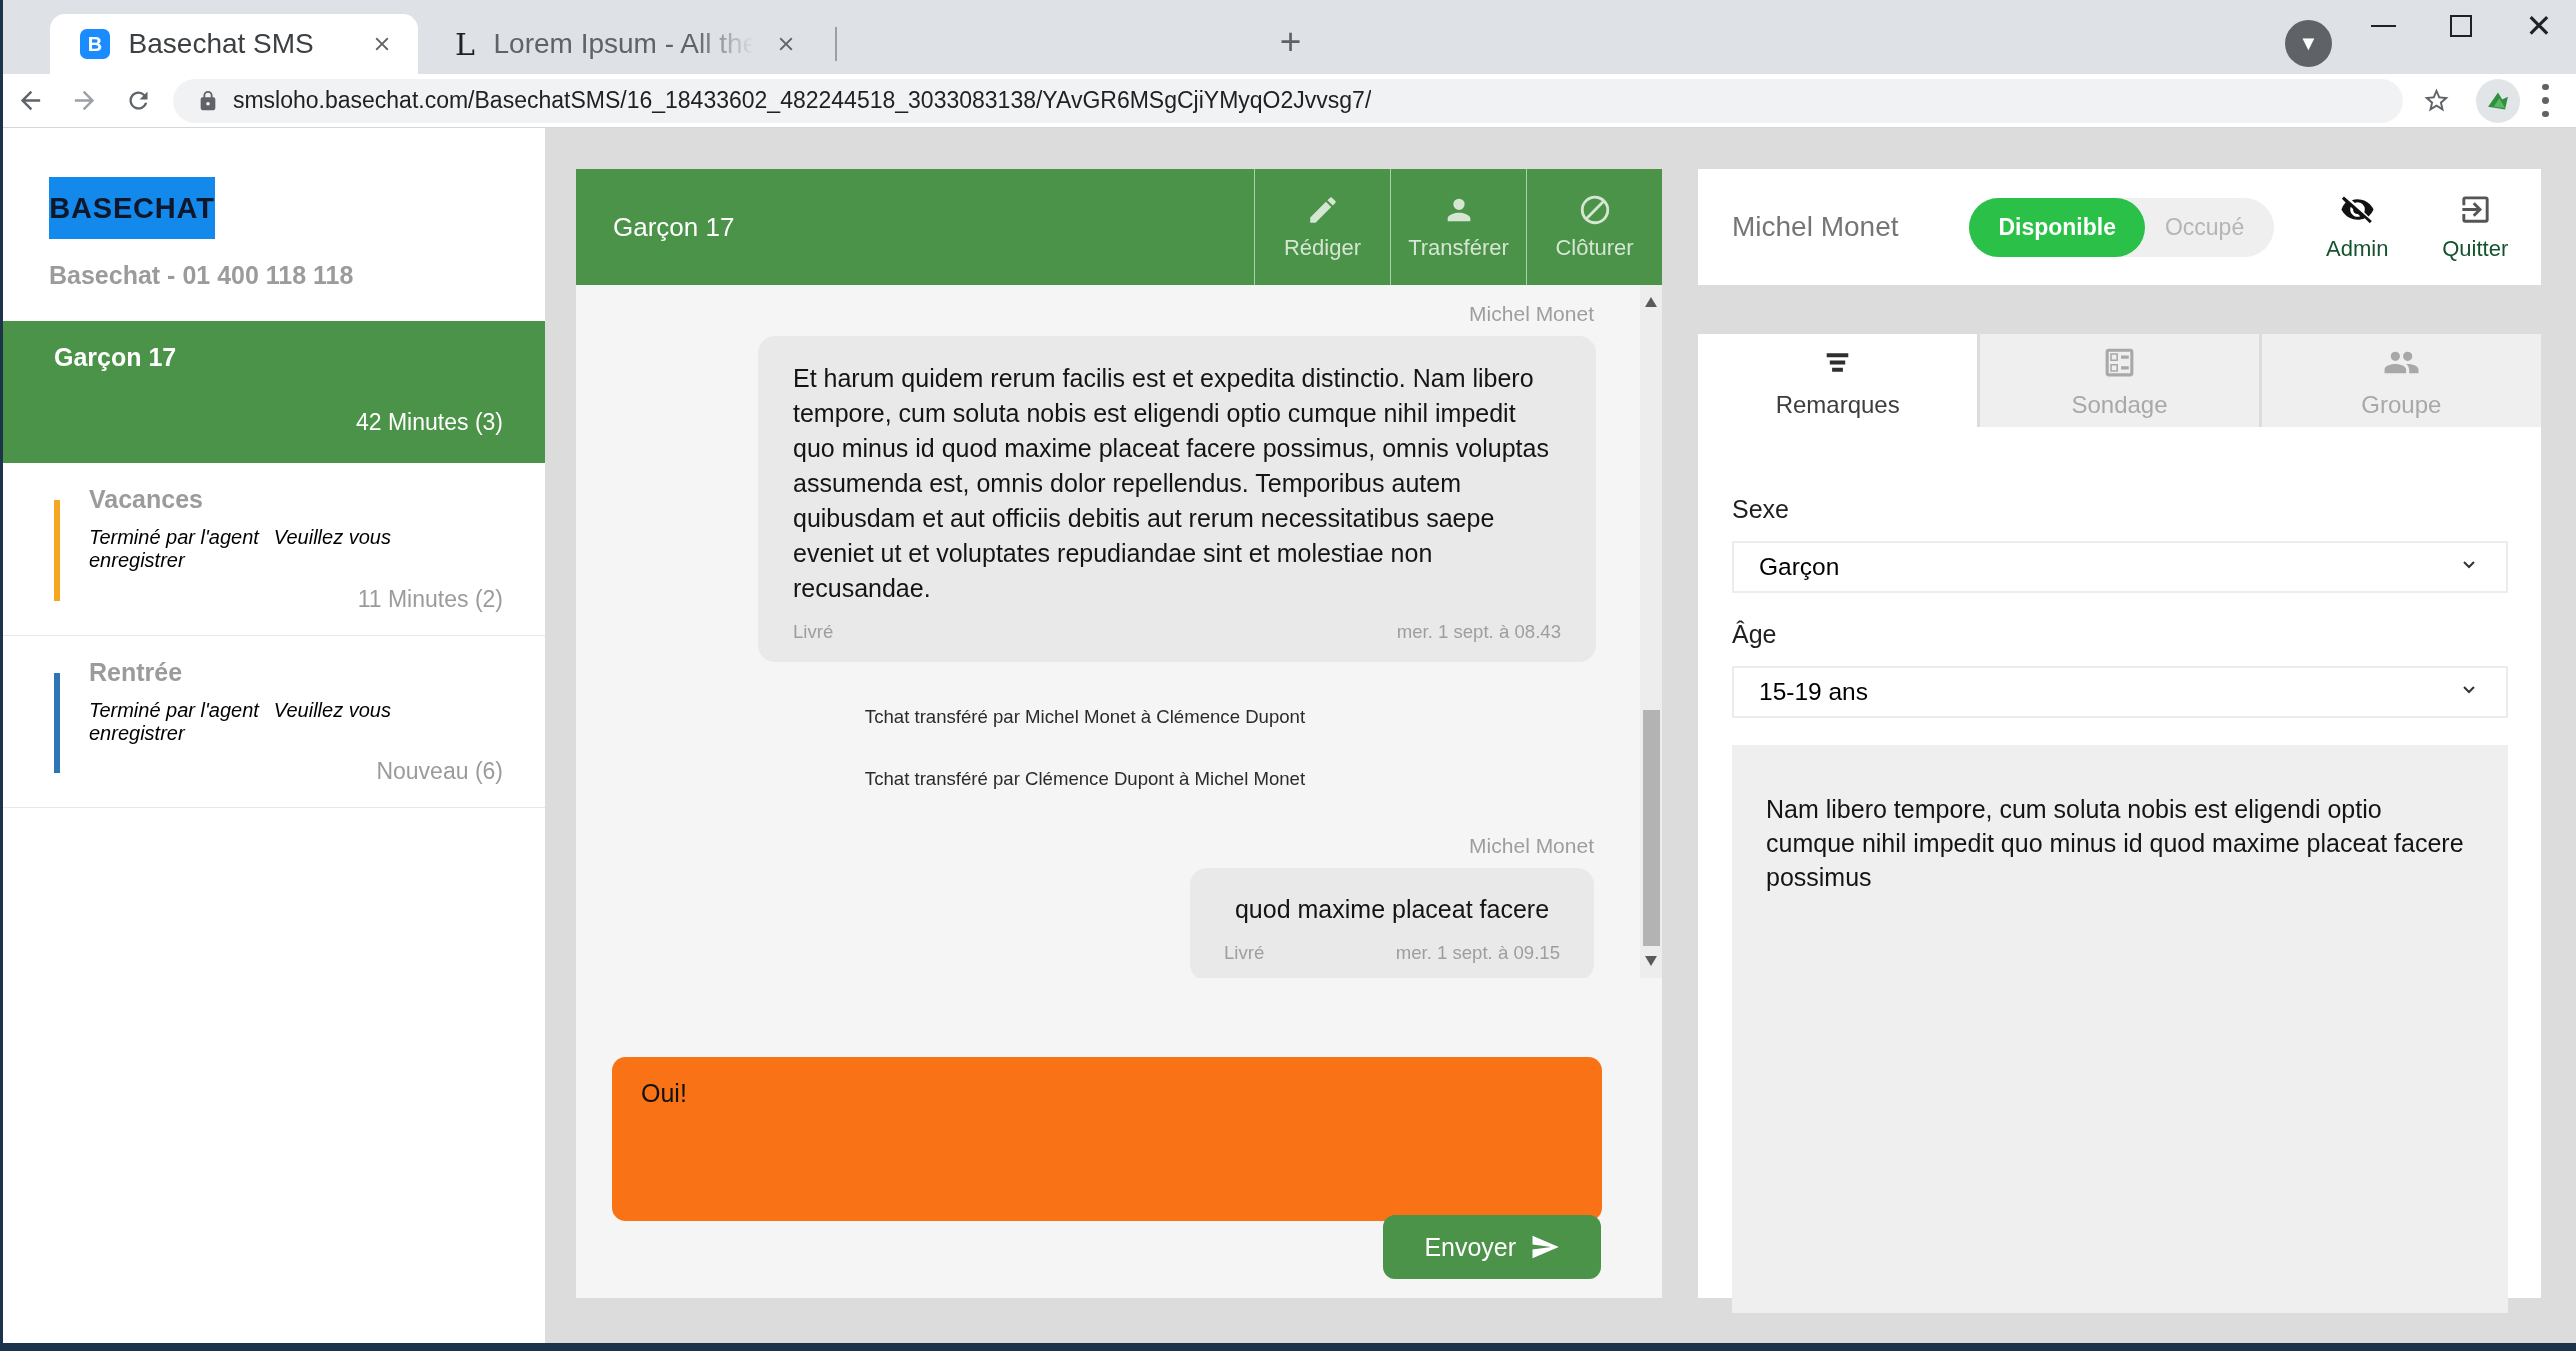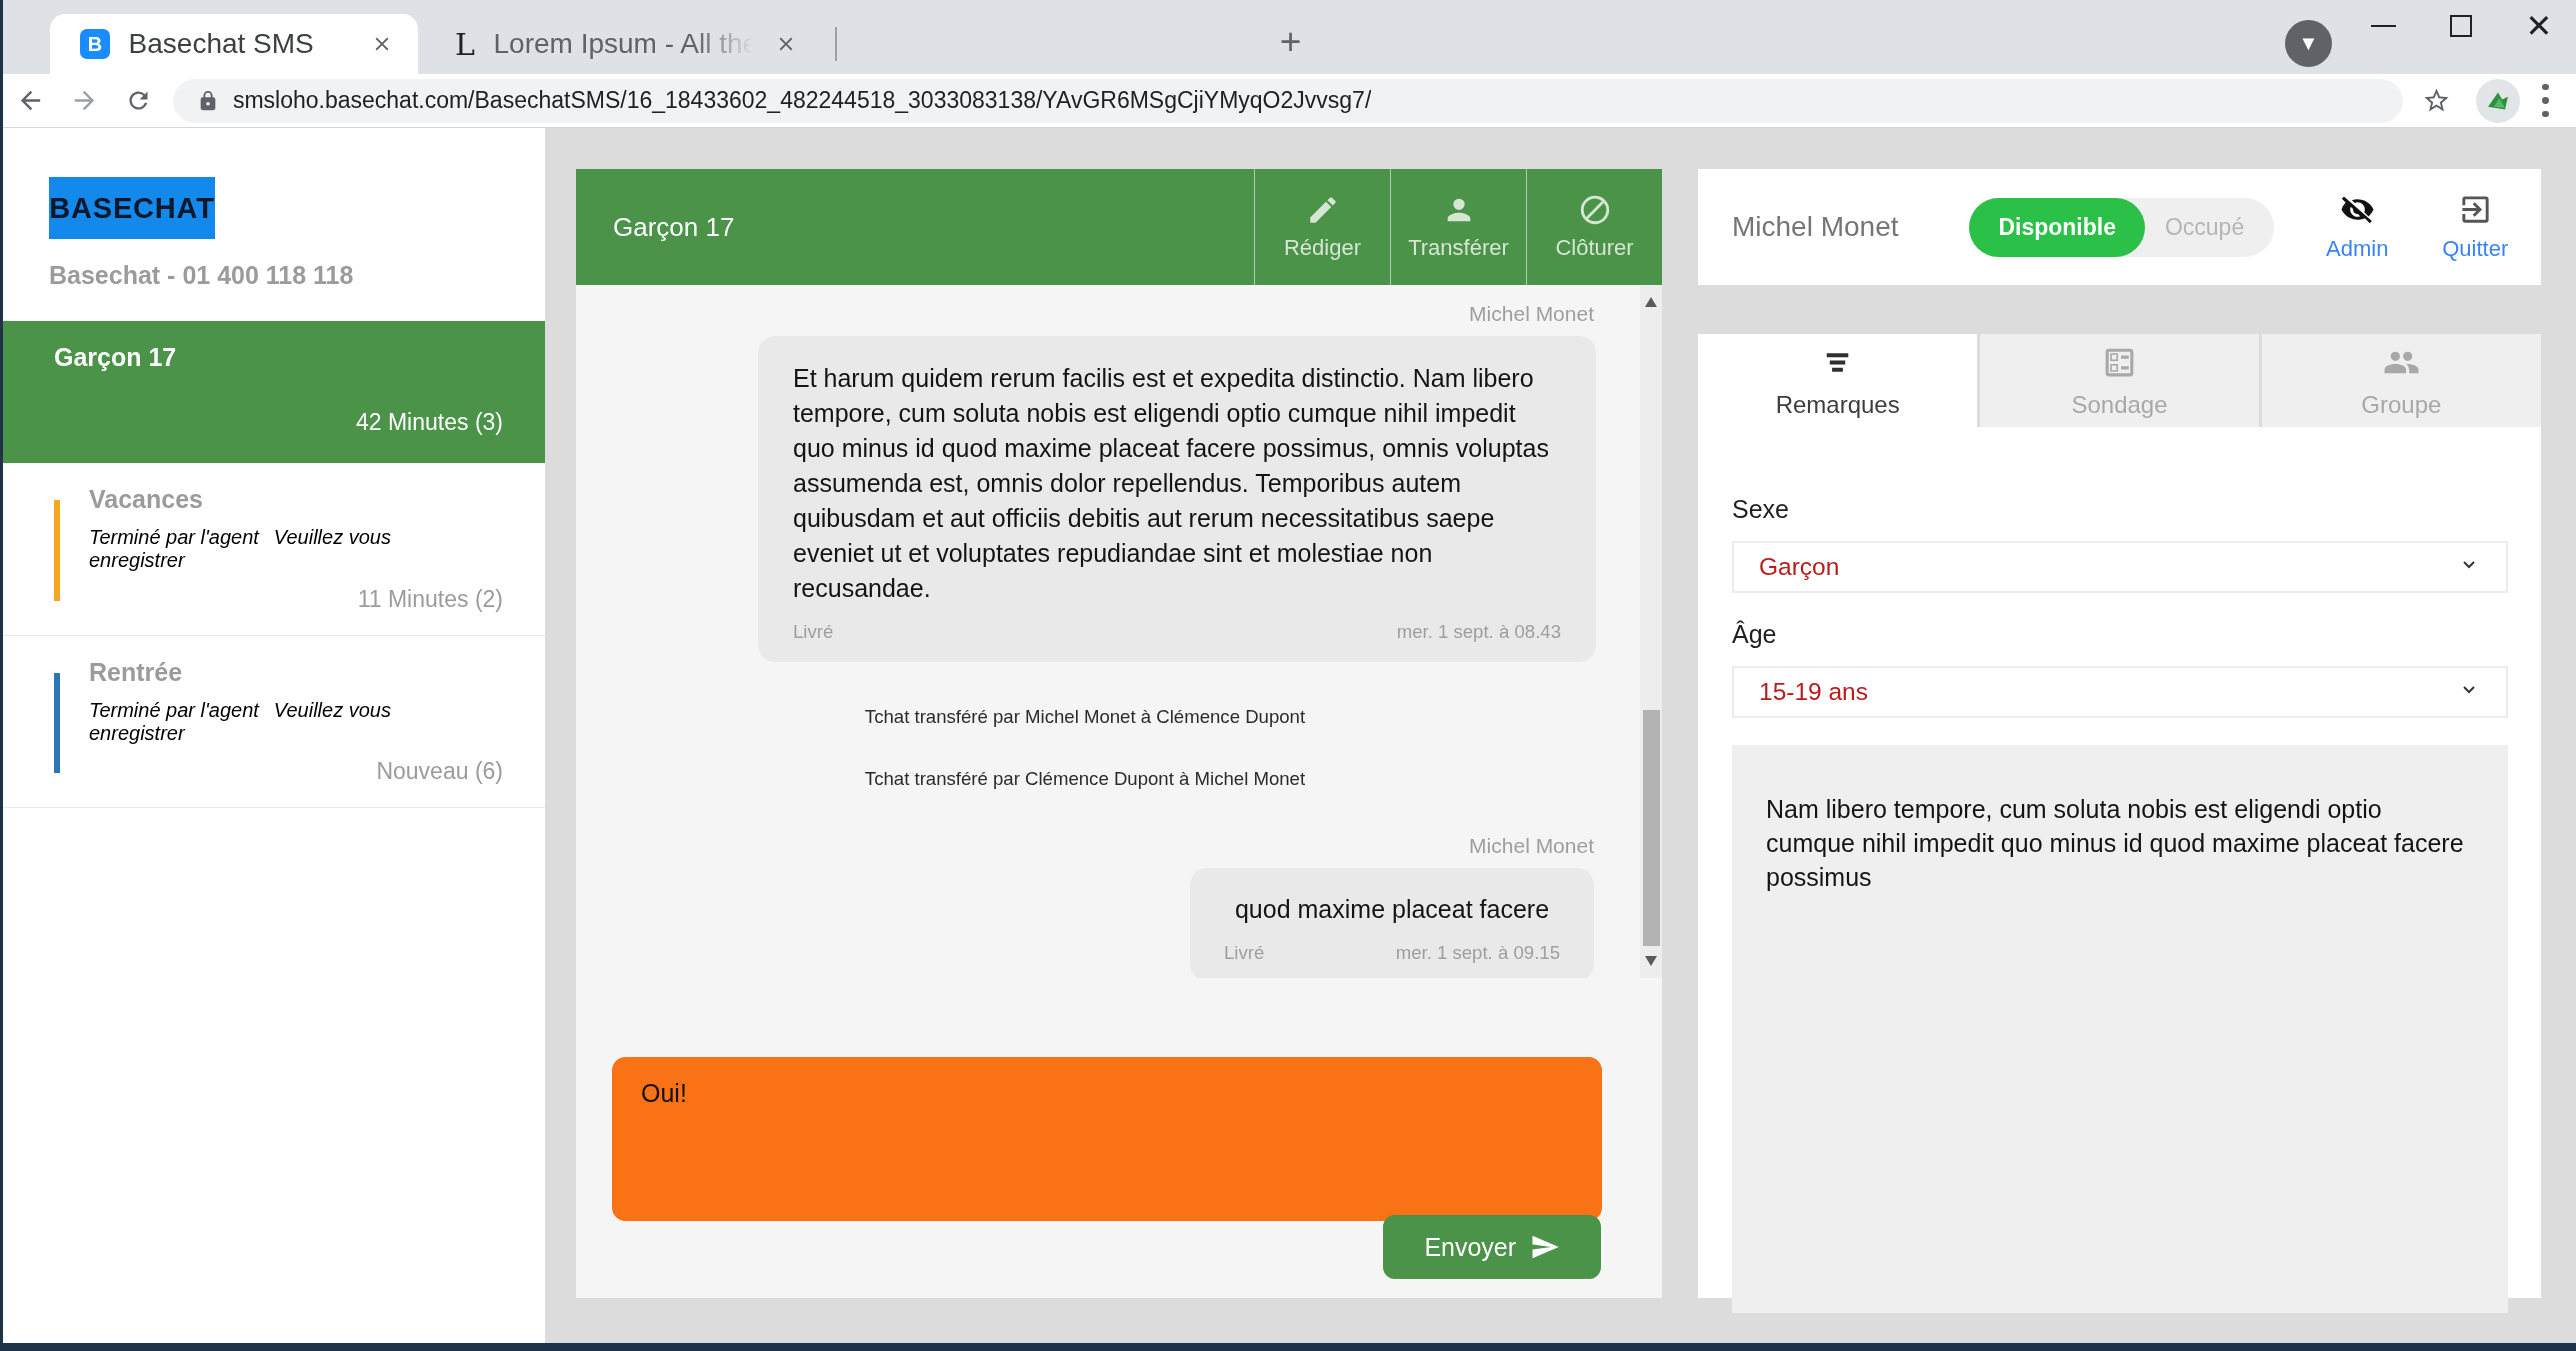--- a/index.html
+++ b/index.html
@@ -85,33 +85,33 @@
   .send-btn { position:absolute; left:807px; top:1046px; width:218px; height:64px; background:#4b9348; border-radius:12px; color:#fff; font-size:25px; display:flex; align-items:center; justify-content:center; gap:13.5px; }
 
   
   .agent { position:absolute; left:1695px; top:169px; width:843px; height:1129px; }
   .agent-card1 { position:absolute; left:0; top:0; width:100%; height:116px; background:#ffffff; display:flex; align-items:center; }
   .agent-name { margin-left:34px; font-size:28px; color:#757575; flex:0 0 auto; }
   .toggle { margin-left:auto; height:59px; background:#efefef; border-radius:30px; display:flex; align-items:center; }
   .toggle-on { height:59px; padding:0 29px; background:#2bc048; border-radius:30px; color:#fff; font-weight:bold; font-size:23px; display:flex; align-items:center; }
   .toggle-off { padding:0 30px 0 20px; color:#b5b5b5; font-size:23px; }
   .hdr-tool { width:118px; display:flex; flex-direction:column; align-items:center; color:#3a3a3a; }
-  .hdr-tool .lbl { margin-top:8.4px; font-size:22px; color:#3b82f6; }
+  .hdr-tool .lbl { margin-top:8.4px; font-size:22px; color:#14532d; }
   .hdr-tool--admin { margin-left:24px; color:#111; }
   .hdr-tool--quit { margin-right:6.8px; color:#555; }
 
   .agent-tabs { position:absolute; left:0; top:165px; width:100%; height:94px; display:flex; gap:2.5px; }
   .atab { flex:1; background:#efefef; display:flex; flex-direction:column; align-items:center; justify-content:center; color:#a8a8a8; }
   .atab .lbl { margin-top:10px; font-size:24px; }
   .atab--active { background:#ffffff; color:#2f2f2f; }
   .atab--active .lbl { color:#3d3d3d; }
 
   .agent-card2 { position:absolute; left:0; top:258px; width:100%; height:871px; background:#ffffff; padding:68px 33px 0 34px; }
   .field-label { font-size:25px; color:#1f1f1f; margin-bottom:17px; }
-  .select { height:52px; background:#fff; border:2.5px solid #ececec; display:flex; align-items:center; padding:0 25px; font-size:24.5px; color:#b91c1c; margin-bottom:27px; }
+  .select { height:52px; background:#fff; border:2.5px solid #ececec; display:flex; align-items:center; padding:0 25px; font-size:24.5px; color:#000000; margin-bottom:27px; }
   .select .chev { margin-left:auto; color:#333; }
   .notebox { margin-top:27px; height:568px; background:#efefef; padding:47px 34px; font-size:25px; line-height:34px; color:#141414; }
 </style>
 </head>
 <body>
 
 <div class="screen">
 
   <div class="tabstrip">
     <div class="tab tab--active">

